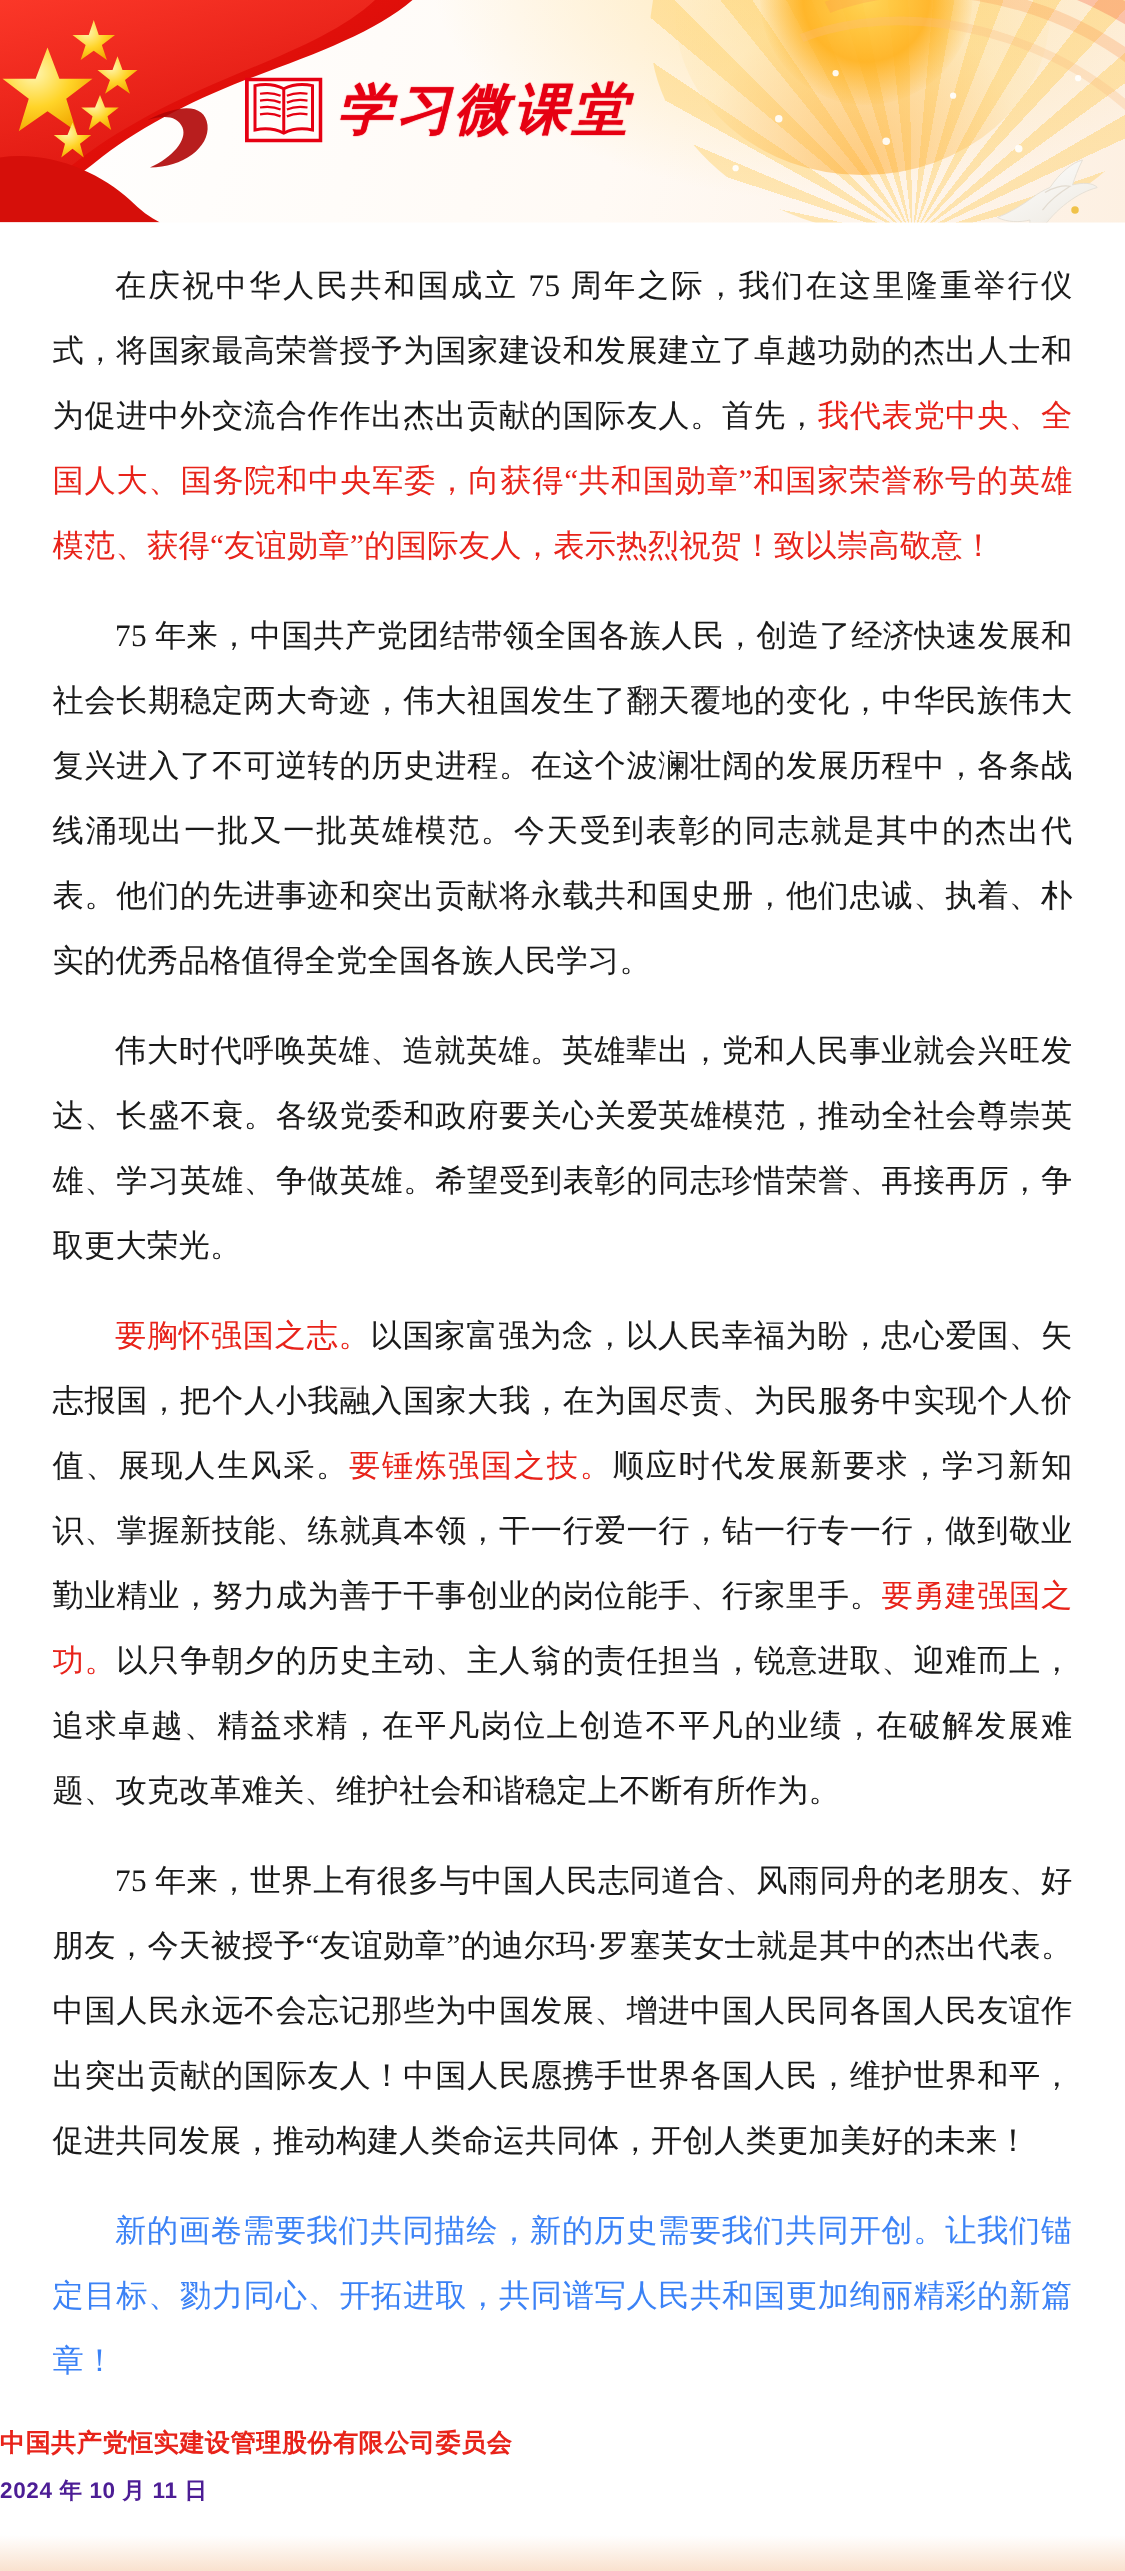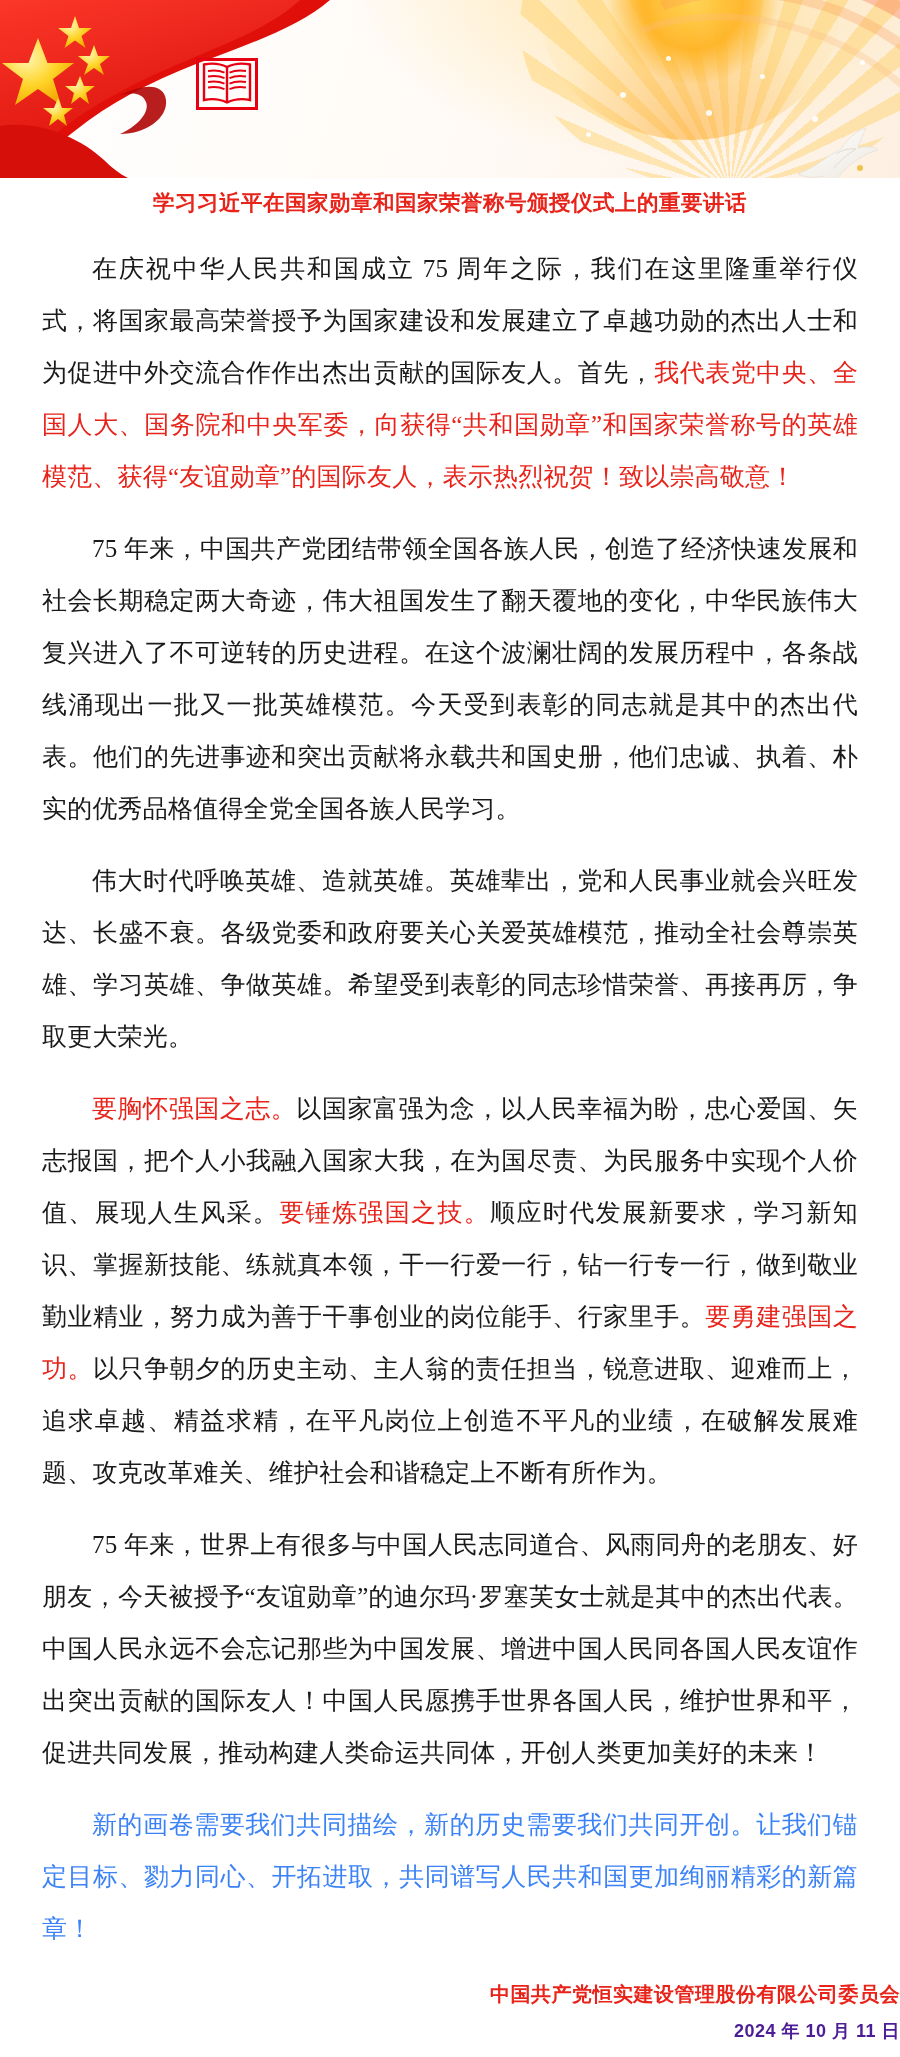--- a/index.html
+++ b/index.html
@@ -102,21 +102,21 @@
     letter-spacing:.2px;
   }
   p.para.red-all { color:#3b82f6; }
   .r { color:#e8231a; }
 
   
   .footer {
     position:relative;
     margin-top:4px;
     padding:0 0 0 0;
-    text-align:right;
+    text-align:left;
     z-index:6;
   }
   .sign {
     font-family:"Liberation Sans", sans-serif;
     font-size:20px;
     font-weight:bold;
     color:#e8231a;
     letter-spacing:.5px;
     line-height:1.9;
   }
@@ -210,39 +210,39 @@
           <path d="M12,13 C18,12 24,12.6 28.5,14.6" fill="none" stroke="#e60012" stroke-width="1.8"></path>
           <path d="M12,18.5 C18,17.5 24,18.1 28.5,20.1" fill="none" stroke="#e60012" stroke-width="1.8"></path>
           <path d="M12,24 C18,23 24,23.6 28.5,25.6" fill="none" stroke="#e60012" stroke-width="1.8"></path>
           <path d="M12,29.5 C18,28.5 24,29.1 28.5,31.1" fill="none" stroke="#e60012" stroke-width="1.8"></path>
           <path d="M50,13 C44,12 38,12.6 33.5,14.6" fill="none" stroke="#e60012" stroke-width="1.8"></path>
           <path d="M50,18.5 C44,17.5 38,18.1 33.5,20.1" fill="none" stroke="#e60012" stroke-width="1.8"></path>
           <path d="M50,24 C44,23 38,23.6 33.5,25.6" fill="none" stroke="#e60012" stroke-width="1.8"></path>
           <path d="M50,29.5 C44,28.5 38,29.1 33.5,31.1" fill="none" stroke="#e60012" stroke-width="1.8"></path>
         </svg>
       </span>
+      <span class="logo-text">学习微课堂</span>
     </div>
 
     <span class="dove">
       <svg width="82" height="74" viewBox="0 0 82 74" xmlns="http://www.w3.org/2000/svg">
         <defs>
           <linearGradient id="gD" x1="0" y1="0" x2="0.6" y2="1">
             <stop offset="0%" stop-color="#ffffff"></stop>
             <stop offset="70%" stop-color="#f2efe9"></stop>
             <stop offset="100%" stop-color="#ddd6cc"></stop>
           </linearGradient>
         </defs>
         <path d="M44,26 C52,14 62,6 70,4 C66,12 64,18 62,24 C70,22 78,22 82,26 C74,28 66,32 58,38 C50,44 42,52 36,62 C32,68 28,72 24,74 C26,66 28,58 28,52 C20,54 10,54 2,50 C12,46 22,40 30,34 C34,31 39,28 44,26 Z" fill="url(#gD)" stroke="#e6e0d6" stroke-width="0.8"></path>
         <path d="M40,30 C46,26 54,24 60,25 C52,30 44,36 38,44" fill="none" stroke="#e2dbd0" stroke-width="1"></path>
         <circle cx="64" cy="44" r="3" fill="#f0c24a"></circle>
       </svg>
     </span>
   </div>
 
-  <div class="subtitle">学习习近平在国家勋章和国家荣誉称号颁授仪式上的重要讲话</div>
 
   <div class="content">
     <p class="para"><span>在庆祝中华人民共和国成立 75 周年之际，我们在这里隆重举行仪式，将国家最高荣誉授予为国家建设和发展建立了卓越功勋的杰出人士和为促进中外交流合作作出杰出贡献的国际友人。首先，</span><span class="r">我代表党中央、全国人大、国务院和中央军委，向获得“共和国勋章”和国家荣誉称号的英雄模范、获得“友谊勋章”的国际友人，表示热烈祝贺！致以崇高敬意！</span></p>
     <p class="para"><span>75 年来，中国共产党团结带领全国各族人民，创造了经济快速发展和社会长期稳定两大奇迹，伟大祖国发生了翻天覆地的变化，中华民族伟大复兴进入了不可逆转的历史进程。在这个波澜壮阔的发展历程中，各条战线涌现出一批又一批英雄模范。今天受到表彰的同志就是其中的杰出代表。他们的先进事迹和突出贡献将永载共和国史册，他们忠诚、执着、朴实的优秀品格值得全党全国各族人民学习。</span></p>
     <p class="para"><span>伟大时代呼唤英雄、造就英雄。英雄辈出，党和人民事业就会兴旺发达、长盛不衰。各级党委和政府要关心关爱英雄模范，推动全社会尊崇英雄、学习英雄、争做英雄。希望受到表彰的同志珍惜荣誉、再接再厉，争取更大荣光。</span></p>
     <p class="para"><span class="r">要胸怀强国之志。</span><span>以国家富强为念，以人民幸福为盼，忠心爱国、矢志报国，把个人小我融入国家大我，在为国尽责、为民服务中实现个人价值、展现人生风采。</span><span class="r">要锤炼强国之技。</span><span>顺应时代发展新要求，学习新知识、掌握新技能、练就真本领，干一行爱一行，钻一行专一行，做到敬业勤业精业，努力成为善于干事创业的岗位能手、行家里手。</span><span class="r">要勇建强国之功。</span><span>以只争朝夕的历史主动、主人翁的责任担当，锐意进取、迎难而上，追求卓越、精益求精，在平凡岗位上创造不平凡的业绩，在破解发展难题、攻克改革难关、维护社会和谐稳定上不断有所作为。</span></p>
     <p class="para"><span>75 年来，世界上有很多与中国人民志同道合、风雨同舟的老朋友、好朋友，今天被授予“友谊勋章”的迪尔玛·罗塞芙女士就是其中的杰出代表。中国人民永远不会忘记那些为中国发展、增进中国人民同各国人民友谊作出突出贡献的国际友人！中国人民愿携手世界各国人民，维护世界和平，促进共同发展，推动构建人类命运共同体，开创人类更加美好的未来！</span></p>
     <p class="para red-all"><span>新的画卷需要我们共同描绘，新的历史需要我们共同开创。让我们锚定目标、勠力同心、开拓进取，共同谱写人民共和国更加绚丽精彩的新篇章！</span></p>
   </div>
 

